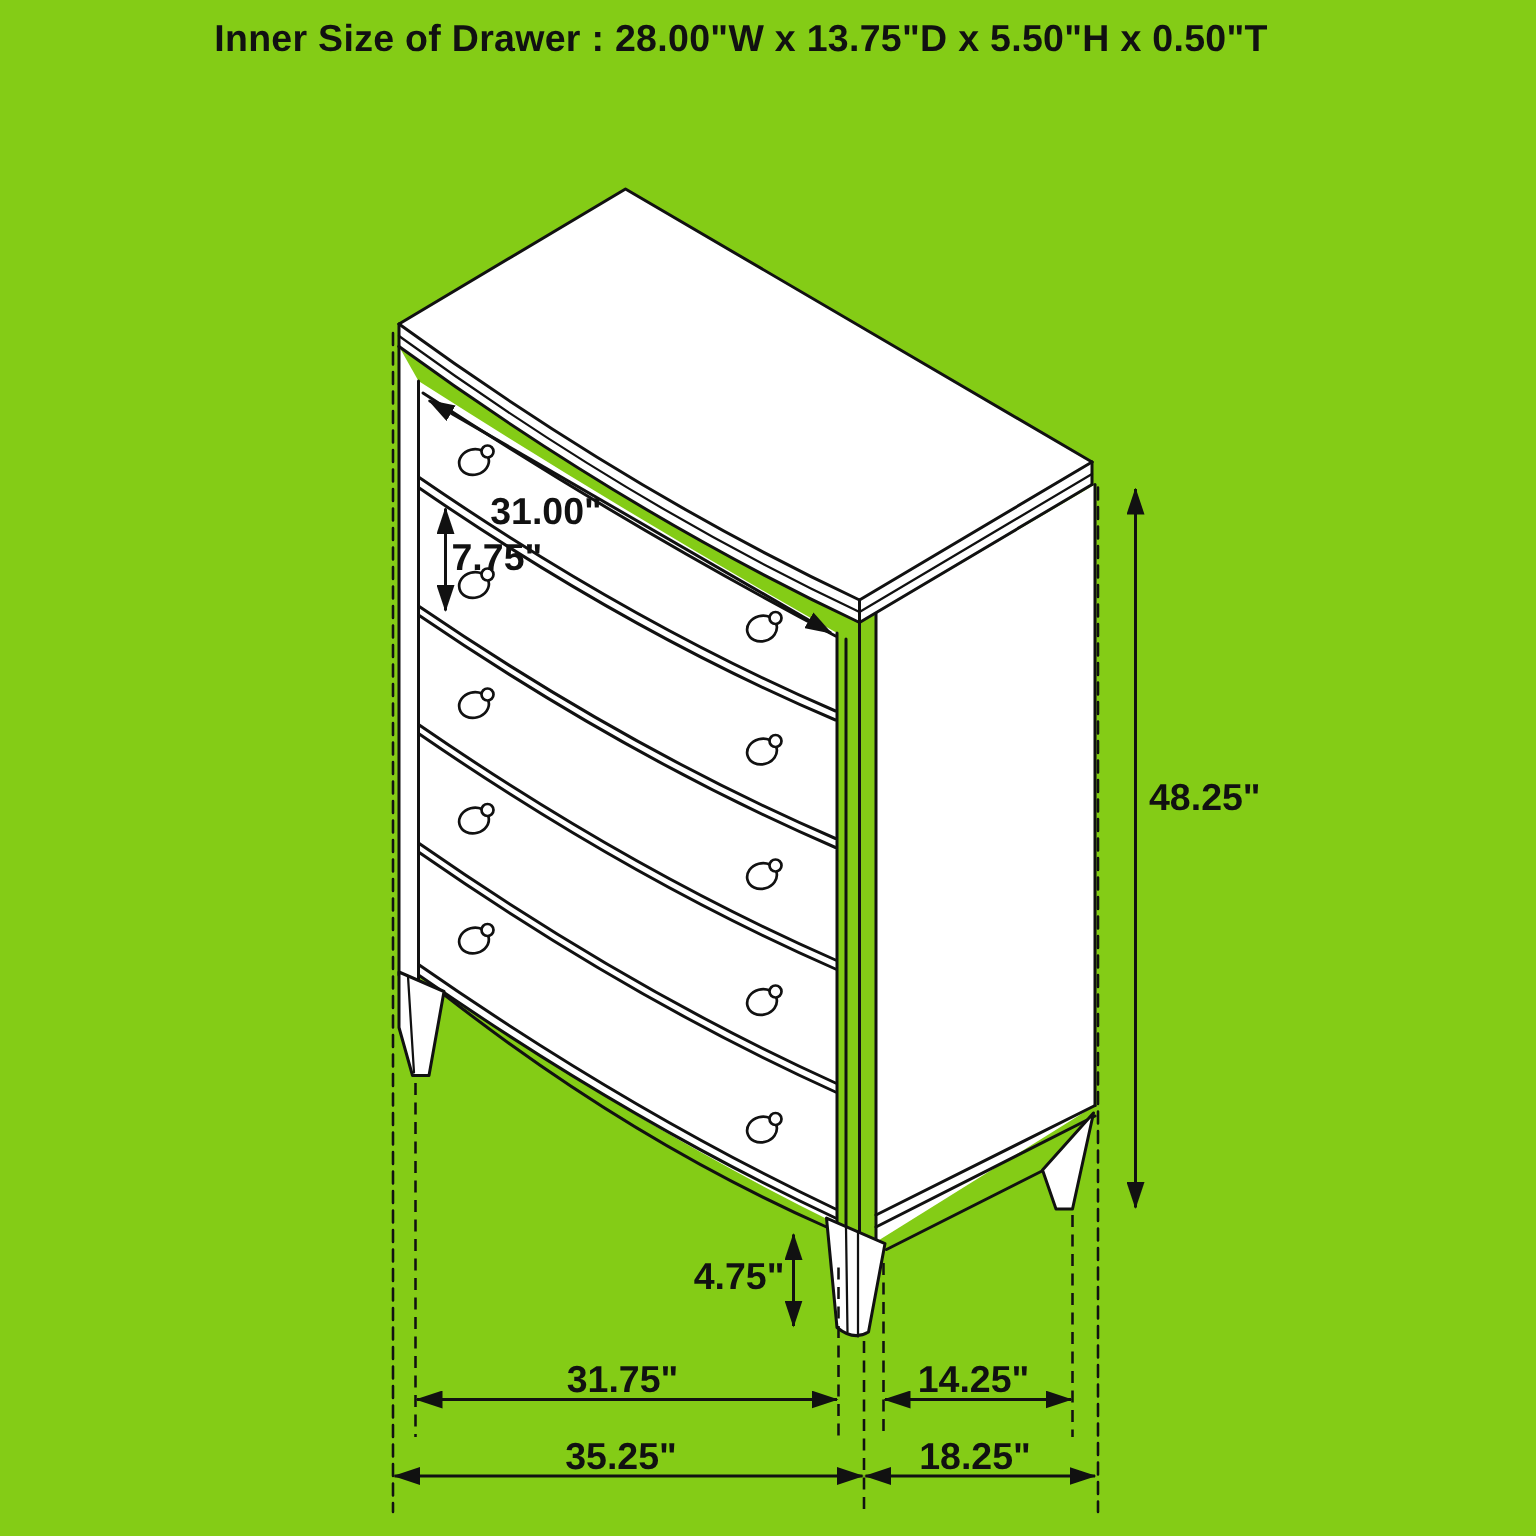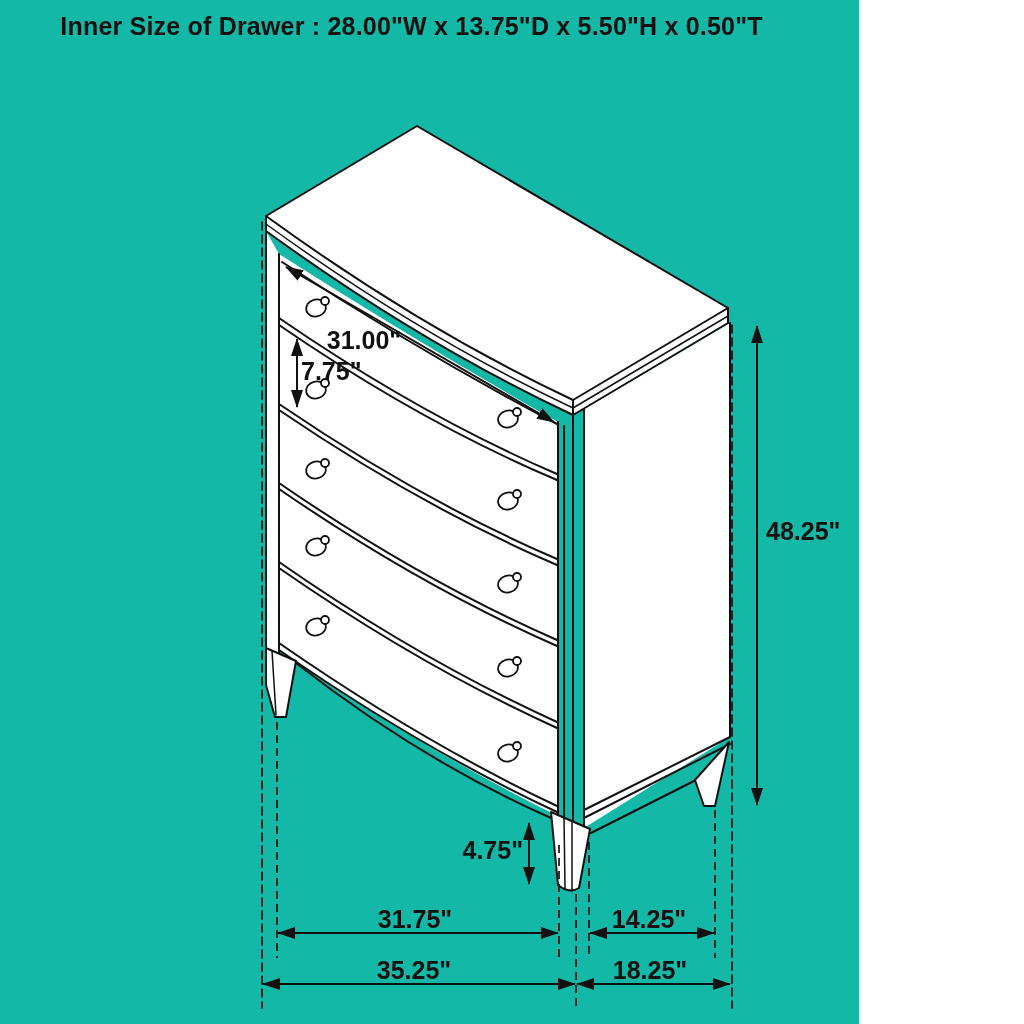--- a/index.html
+++ b/index.html
@@ -1,17 +1,17 @@
 <!DOCTYPE html>
 <html><head>
 <meta charset="utf-8">
 <style>
   html,body{margin:0;padding:0;background:#ffffff;}
   .stage{
-    position:relative;width:859px;height:1024px;background:#14b8a6;overflow:hidden;
+    position:relative;width:1024px;height:1024px;background:#84cc16;overflow:hidden;
     font-family:"Liberation Sans", sans-serif;
   }
   .title{
     position:absolute;top:12px;left:0;width:100%;
     text-align:center;transform:translateX(-18px);
     font-size:25px;font-weight:bold;color:#111;letter-spacing:0.2px;
     white-space:nowrap;
   }
   svg{position:absolute;left:0;top:0;}
   .dim-label{

